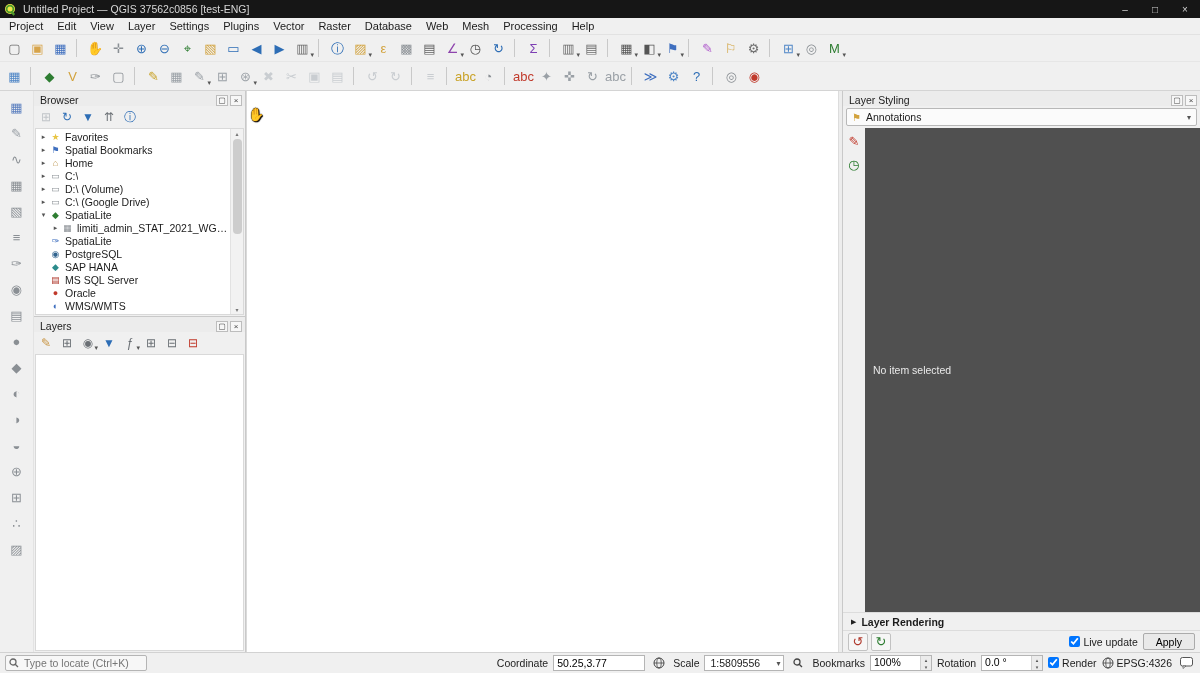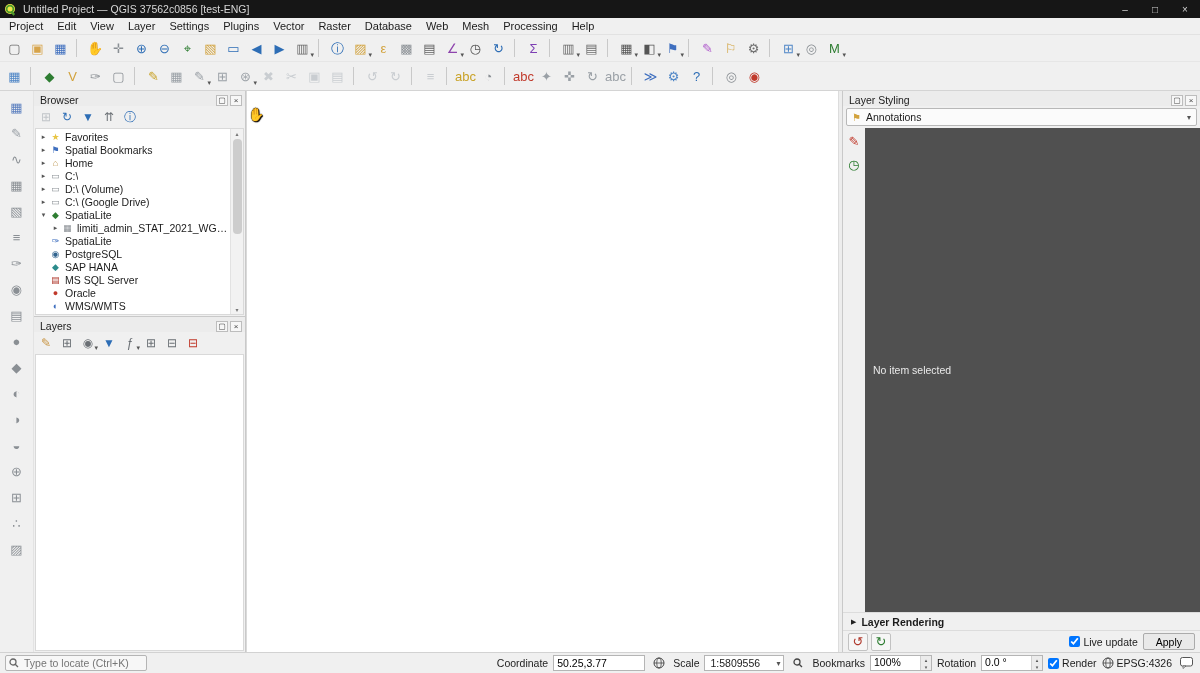--- a/index.html
+++ b/index.html
@@ -71,21 +71,21 @@
   .tabstrip .tbtn{width:20px;height:20px}
   .styling-stack{flex:1;background:#505050;display:flex;align-items:center;padding-left:8px}
   .noitem{color:#e9e9e9;font-size:10.5px}
   .rendering-row{height:18px;display:flex;align-items:center;gap:5px;padding-left:8px;border-top:1px solid #dcdcdc;flex:0 0 auto}
   .exp-arrow{font-size:7px;color:#222}
   .exp-label{font-weight:bold;font-size:10.5px}
   .styling-footer{height:22px;display:flex;align-items:center;padding:0 5px;gap:5px;border-top:1px solid #dcdcdc;flex:0 0 auto}
   .footer-btns{display:flex;gap:3px}
   .footer-btns .tbtn{width:20px;height:18px;border:1px solid #c2c2c2;background:#f6f6f6;border-radius:2px}
   .spacer{flex:1}
-  .chk{display:flex;align-items:center;gap:3px;font-size:10.5px}
+  .chk{display:flex;gap:3px;font-size:10.5px}
   .chk input{width:11px;height:11px;margin:0}
   .apply{height:17px;padding:0 12px;font-size:10.5px;background:#e9e9e9;border:1px solid #ababab;border-radius:2px;font-family:"Liberation Sans",sans-serif}
 
   
   .statusbar{height:21px;display:flex;align-items:center;gap:5px;padding:0 5px;background:#f0f0f0;border-top:1px solid #d2d2d2;font-size:10.5px;flex:0 0 auto}
   .locator{position:relative;width:142px;height:16px;flex:0 0 auto}
   .locator svg{position:absolute;left:4px;top:3px}
   .locator input{width:100%;height:100%;border:1px solid #b5b5b5;border-radius:2px;padding:0 3px 0 18px;font:10.5px "Liberation Sans",sans-serif;background:#f7f7f7;color:#444}
   .sb-spacer{flex:1}
   .sb-label{color:#222;white-space:nowrap}

